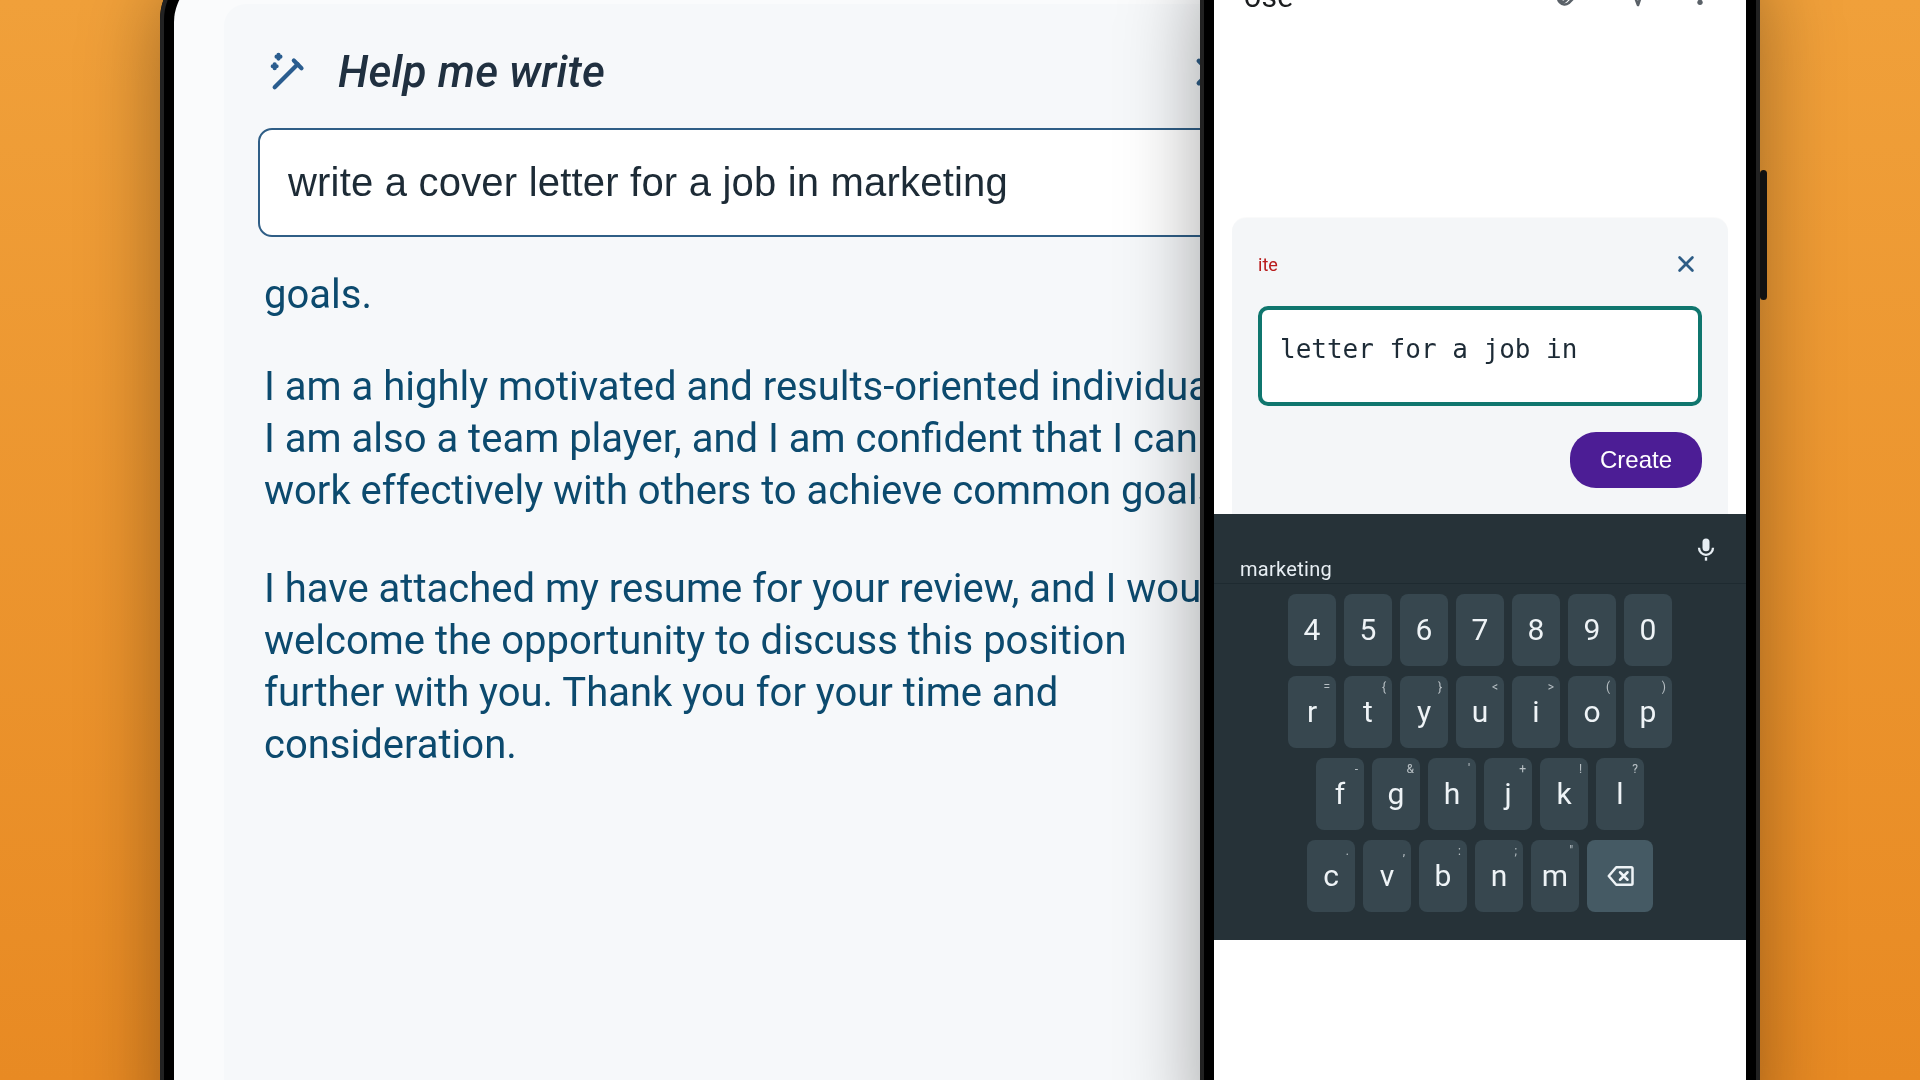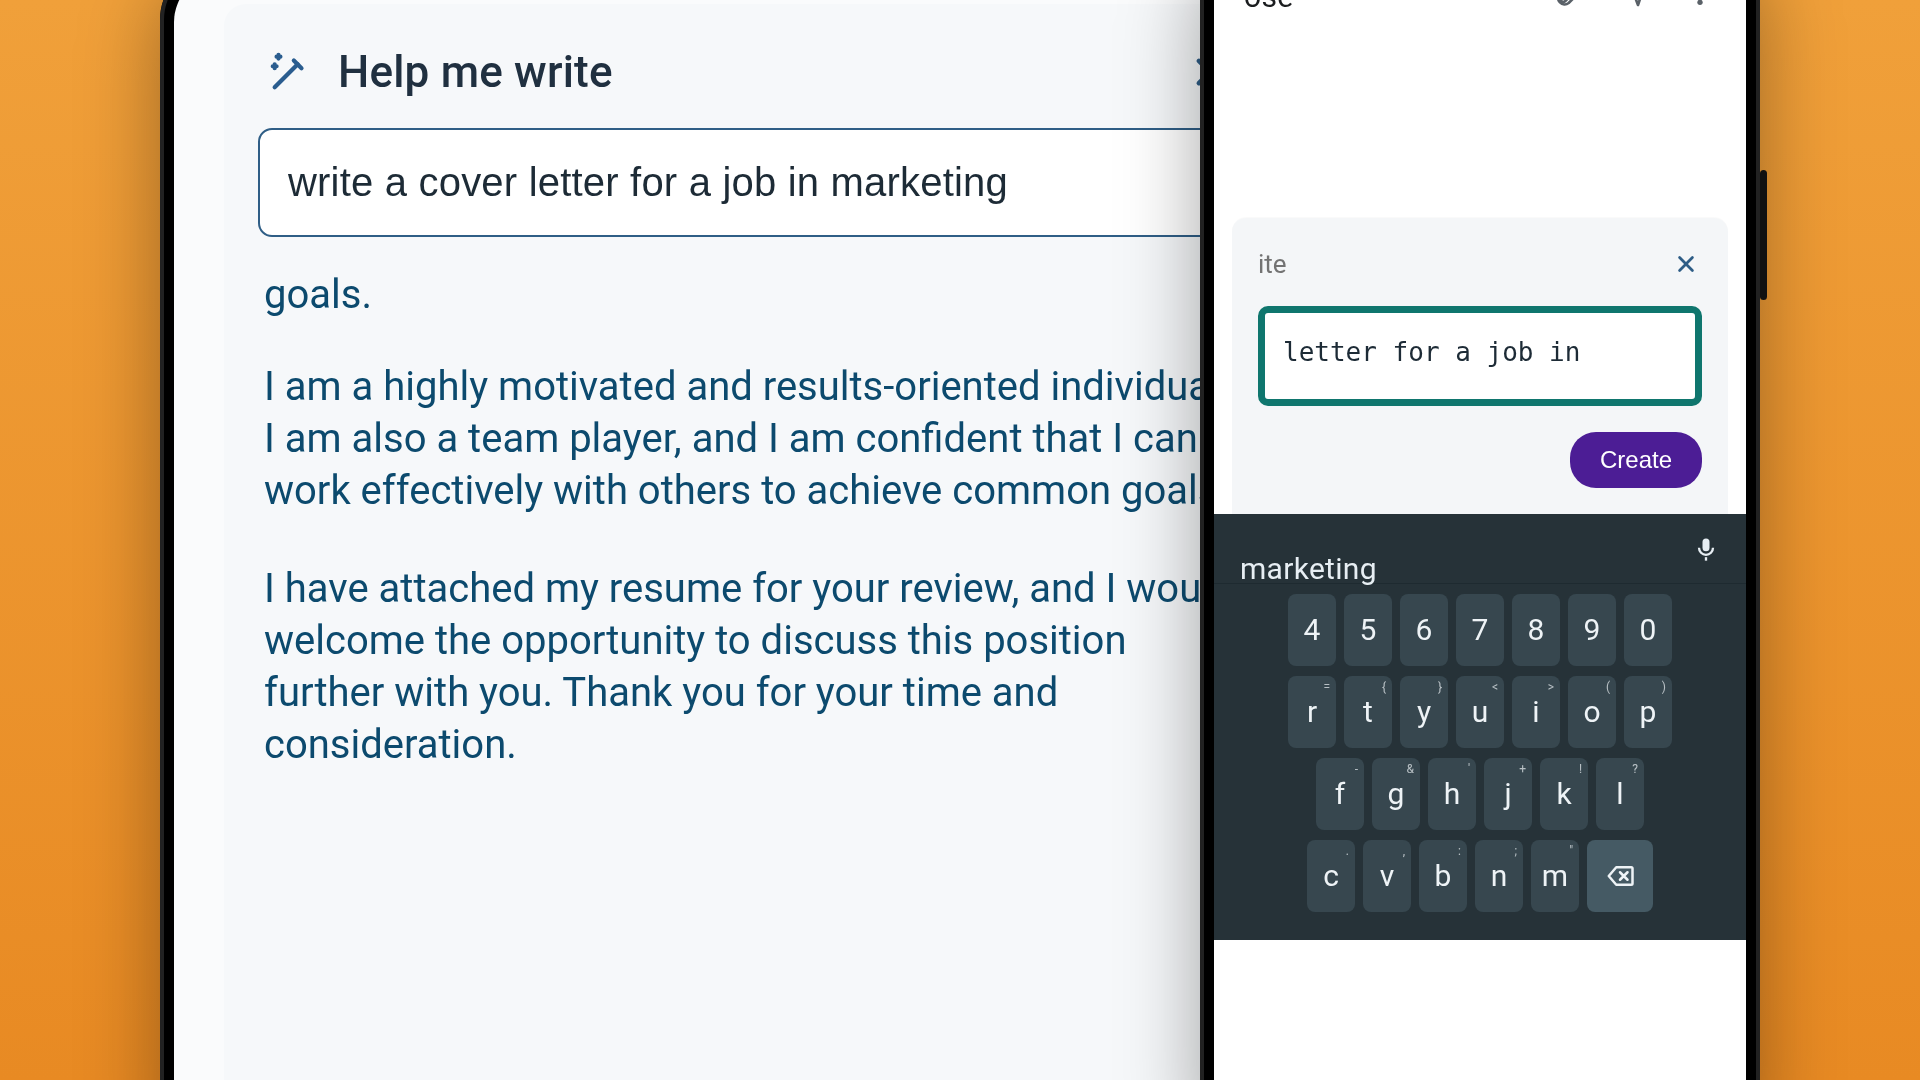--- a/index.html
+++ b/index.html
@@ -24,20 +24,21 @@
     background: #fafbfc; border-radius: 48px; overflow: hidden;
   }
   .panel {
     position: absolute; left: 50px; right: 50px; top: 30px; bottom: 0;
     background: #f6f8fa; border-radius: 22px 22px 0 0;
     padding: 34px 34px 0 34px;
   }
   .panel-head {
     display: flex; align-items: center; gap: 22px;
     padding: 8px 6px 30px 6px;
+    font-style: italic;
   }
   .panel-head .title {
     font-size: 44px; font-weight: 500; color: #203040; letter-spacing: .2px;
   }
   .panel-head .magic {
     width: 52px; height: 52px; color: #2a5d8f; display:flex;align-items:center;justify-content:center;
   }
   .panel-head .close {
     margin-left: auto; width: 52px; height: 52px; display:flex;align-items:center;justify-content:center;
     color: #2e5d86; cursor: pointer; border:none; background:none;
@@ -86,44 +87,44 @@
   .topbar .compose-tail { margin-right: auto; font-size: 30px; color:#1b1d1f; letter-spacing:.3px;}
   .topbar svg { width: 32px; height: 32px; color:#5a6168; }
   .compose-blank { height: 180px; }
 
   .mini-panel {
     margin: 0 18px; background:#f4f6f8; border-radius: 14px 14px 0 0;
     padding: 30px 26px 26px 26px;
     box-shadow: 0 -1px 0 rgba(0,0,0,.02);
   }
   .mini-head { display:flex; align-items:center; padding-bottom: 26px; }
-  .mini-head .tail { font-size: 26px; color:#737373; }
+  .mini-head .tail { font-size: 18px; color:#b91c1c; }
   .mini-head .x {
     margin-left:auto; width:32px; height:32px; display:flex;align-items:center;justify-content:center;
     color:#2e5d86; border:none; background:none; cursor:pointer;
   }
   .mini-input {
-    width:100%; border:7px solid #0f766e; border-radius:10px; background:#fff;
+    width:100%; border:4px solid #0f766e; border-radius:10px; background:#fff;
     padding: 24px 18px; font-size: 26px; color:#1d2b36; outline:none;
     height: 100px; resize:none;
   }
   .create-row { display:flex; justify-content:flex-end; padding-top:22px; }
   .create-btn {
     background:#4c1d95; color:#fff; border:none; border-radius: 26px;
     font-size: 24px; padding: 14px 30px; cursor:pointer;
   }
 
   .kbd {
     background:#263238; color:#e7eef3; font-family: Roboto, Arial, sans-serif;
   }
   .kbd-sugg {
     height: 70px; display:flex; align-items:center; padding: 0 26px; gap: 20px;
     border-bottom: 1px solid #1e2a30;
   }
-  .kbd-sugg .word { font-size: 30px; letter-spacing:.3px;margin-top:40px; }
+  .kbd-sugg .word { font-size: 20px; letter-spacing:.3px;margin-top:40px; }
   .kbd-sugg .mic { margin-left:auto; width:28px; height:28px; }
   .kbd-rows { padding: 10px 8px 18px 8px; }
   .krow { display:flex; justify-content:center; gap: 8px; margin-bottom: 10px; }
   .key {
     width: 48px; height: 72px; border-radius: 8px;
     display:flex; flex-direction:column; align-items:center; justify-content:center;
     background:#37474f; color:#eef3f6; position:relative;
   }
   .key .main { font-size: 30px; line-height:1; }
   .key .sup  { position:absolute; top:4px; right:6px; font-size:12px; opacity:.7; }

